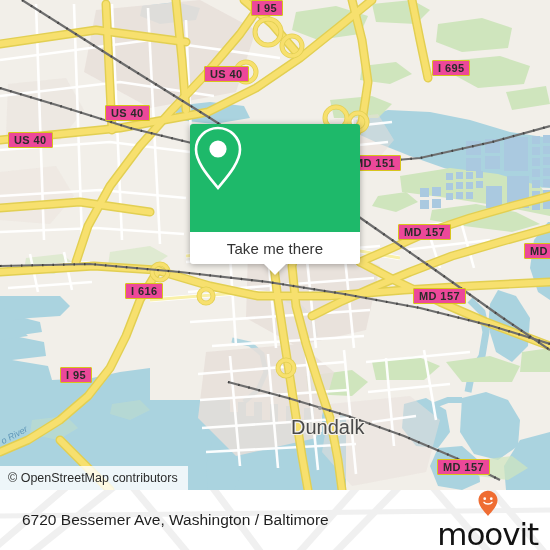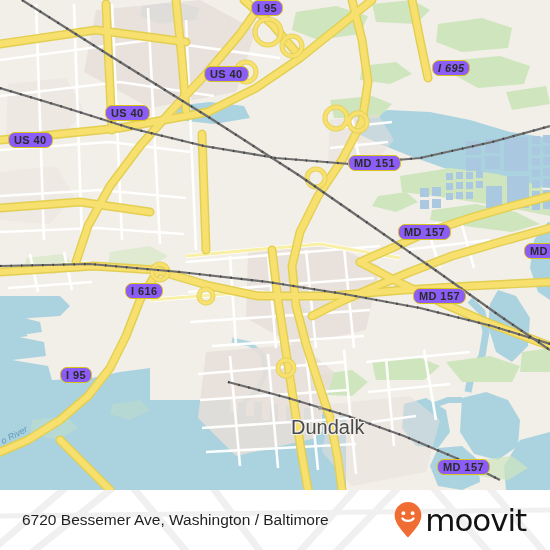--- a/index.html
+++ b/index.html
@@ -10,23 +10,23 @@
   }
   #app{position:relative;width:550px;height:550px;overflow:hidden;background:#fff;}
 
   
   .map{position:absolute;left:0;top:0;width:550px;height:490px;overflow:hidden;background:#f2efe9;}
   .map svg{position:absolute;left:0;top:0;}
 
   
   .shield{
     position:absolute;
-    background:#8b5cf6;
+    background:#ec4899;
     border:1.5px solid #d8c41c;
-    border-radius:7px;
+    border-radius:1px;
     color:#2b2b2b;
     font-size:11px;
     font-weight:bold;
     letter-spacing:.4px;
     line-height:15px;
     height:16px;
     padding:0 5px;
     white-space:nowrap;
     box-sizing:border-box;
     font-family:"Liberation Sans","DejaVu Sans",sans-serif;
@@ -99,22 +99,22 @@
     position:absolute;left:0;bottom:0;width:550px;height:60px;
     background:#fdba74;overflow:hidden;
   }
   .bottombar .wm{position:absolute;left:0;top:0;opacity:1;}
   .address{
     position:absolute;left:22px;top:0;height:60px;
     display:flex;align-items:center;
     font-size:15.5px;color:#1f1f1f;white-space:nowrap;
   }
   .brand{
-    position:absolute;right:24px;top:0;height:60px;
-    display:flex;align-items:center;gap:2px;
+    position:absolute;right:12px;top:0;height:60px;
+    display:flex;align-items:center;gap:2px;flex-direction:column;
   }
   .brand-word{
     font-size:31px;color:#131313;letter-spacing:-1.1px;
     font-family:"DejaVu Sans","Liberation Sans",sans-serif;
     line-height:31px;
   }
 </style>
 </head>
 <body>
 
@@ -375,40 +375,53 @@
           <path d="M0,88 L60,106 L130,128 L204,146 L276,158 L350,164 L420,158 L492,142 L550,126"></path>
           <path d="M0,266 L90,264 L180,272 L268,282 L344,294 L420,308 L492,326 L550,344"></path>
           <path d="M228,382 L288,398 L348,416 L404,436 L456,458 L500,480"></path>
         </g>
 
       </g>
     </svg>
 
     <div id="shield-layer">
         <div class="shield" style="left: 251px; top: 0px;">I 95</div>
-        <div class="shield" style="left: 432px; top: 60px; font-style: italic;">I 695</div>
+        <div class="shield" style="left: 432px; top: 60px;">I 695</div>
         <div class="shield" style="left: 204px; top: 66px;">US 40</div>
         <div class="shield" style="left: 105px; top: 105px;">US 40</div>
         <div class="shield" style="left: 8px; top: 132px;">US 40</div>
         <div class="shield" style="left: 348px; top: 155px;">MD 151</div>
         <div class="shield" style="left: 398px; top: 224px;">MD 157</div>
         <div class="shield" style="left: 524px; top: 243px;">MD 157</div>
         <div class="shield" style="left: 413px; top: 288px;">MD 157</div>
         <div class="shield" style="left: 125px; top: 283px;">I 616</div>
         <div class="shield" style="left: 60px; top: 367px;">I 95</div>
         <div class="shield" style="left: 437px; top: 459px;">MD 157</div>
       </div>
 
     <div id="place-layer">
         <div class="place" style="left: 291px; top: 416px;">Dundalk</div>
         <div class="place-dot" style="left: 318px; top: 406px;"></div>
         <div class="water-label" style="left: 0px; top: 430px; transform: rotate(-28deg);">o River</div>
       </div>
 
-
+    <div class="attrib">© OpenStreetMap contributors</div>
+
+    <div class="callout">
+      <div class="callout-green">
+        <svg width="56" height="68" viewBox="0 0 56 68">
+          <path d="M28,4 C16,4 6,13.6 6,25.6 C6,39 20,54 28,64 C36,54 50,39 50,25.6 C50,13.6 40,4 28,4 Z" fill="none" stroke="#ffffff" stroke-width="2.6"></path>
+          <circle cx="28" cy="25" r="8.6" fill="#ffffff"></circle>
+        </svg>
+      </div>
+      <div class="callout-white">
+        <span class="callout-label">Take me there</span>
+      </div>
+      <div class="callout-tail"></div>
+    </div>
 
   </div>
 
   <div class="bottombar">
     <svg class="wm" width="550" height="60" viewBox="0 0 550 60">
       <rect x="0" y="0" width="550" height="60" fill="#ffffff"></rect>
       <g stroke="#f0f0f0" stroke-width="7" fill="none">
         <path d="M-10,62 L70,-6"></path>
         <path d="M30,64 L120,-8"></path>
         <path d="M130,-6 L190,66"></path>

